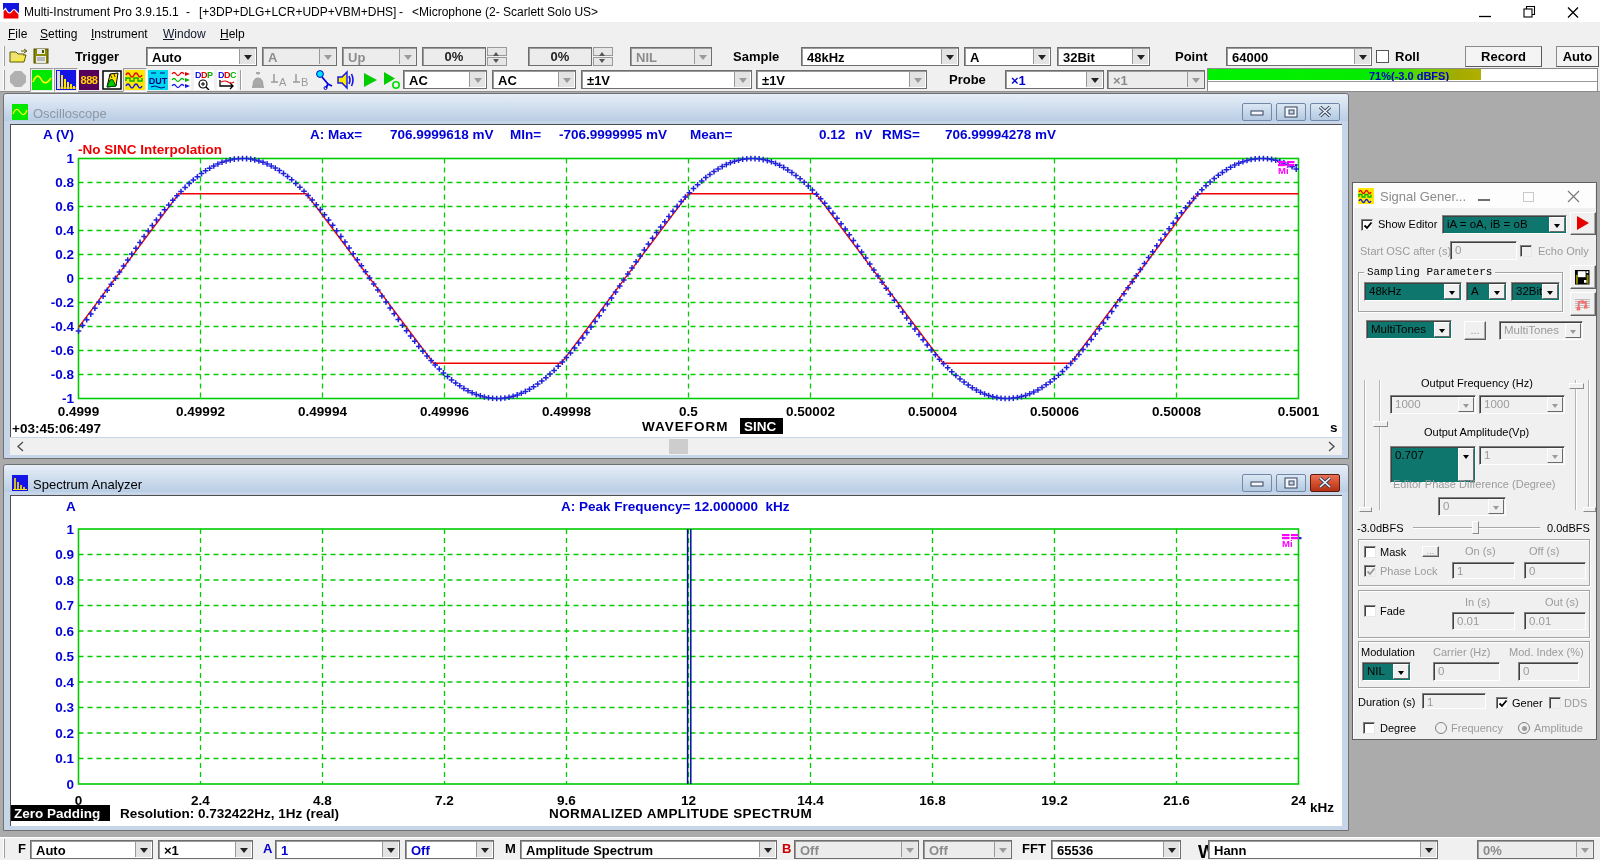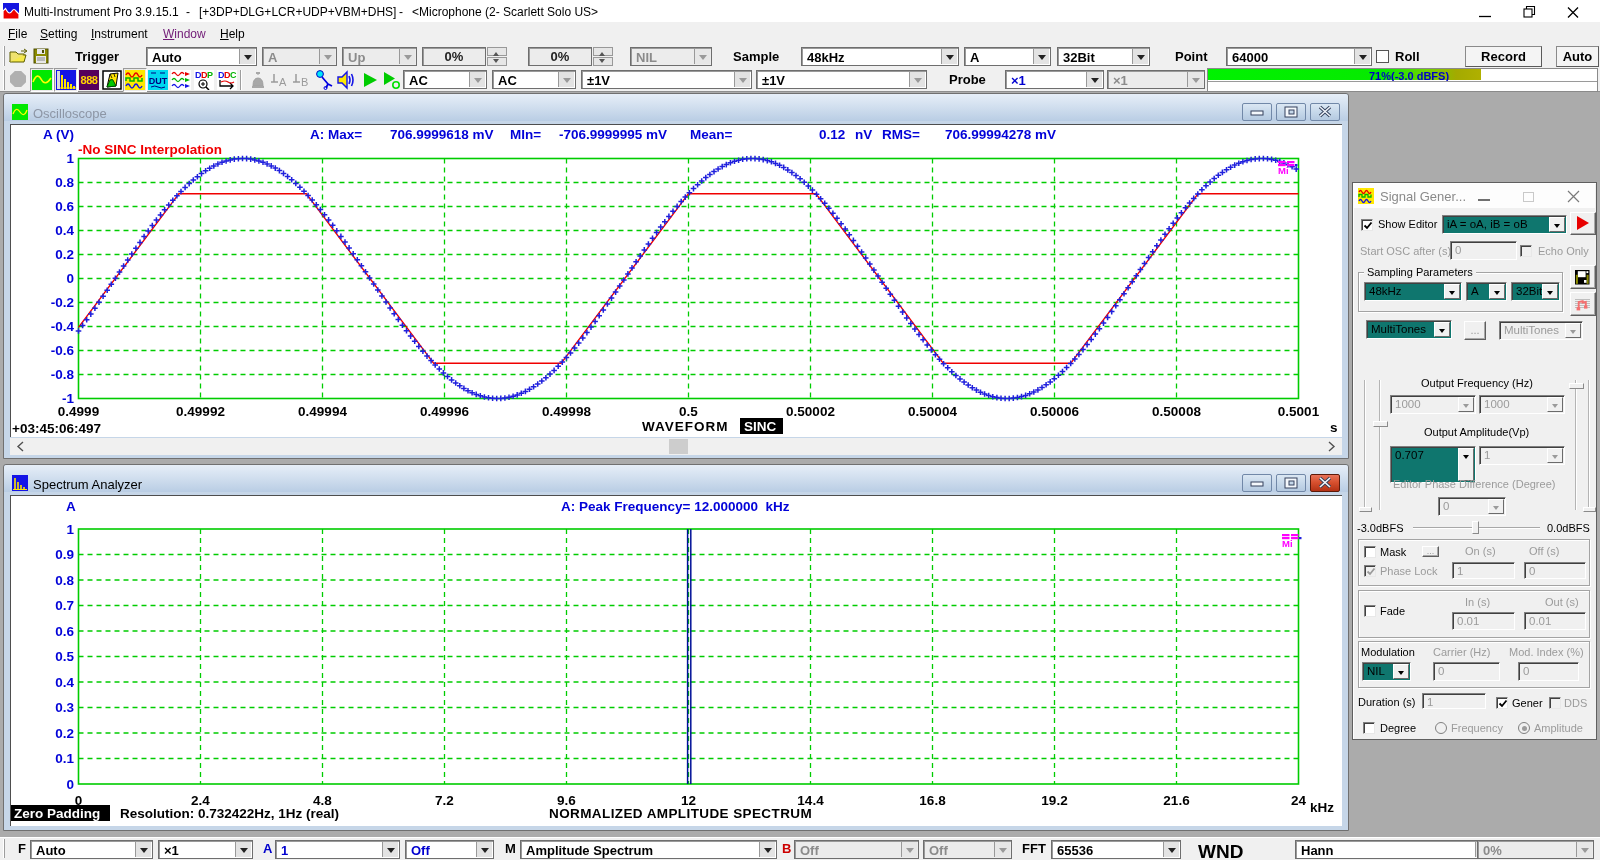--- a/index.html
+++ b/index.html
@@ -18,21 +18,21 @@
 
 .sk{position:absolute;background:#0f766e;border-top:1px solid #808080;border-left:1px solid #808080;border-bottom:1px solid #fff;border-right:1px solid #fff;box-shadow:inset 1px 1px 0 #404040;font-size:11.5px;color:#000;}
 .sk span{position:absolute;left:4px;top:2px;white-space:nowrap;}
 .sk.dis{background:#f0f0f0;}
 .sk.dis span{color:#9b9b9b;}
 .sk .ab{position:absolute;right:1px;top:1px;bottom:1px;width:16px;background:#f0f0f0;border-top:1px solid #fff;border-left:1px solid #fff;border-right:1px solid #6b6b6b;border-bottom:1px solid #6b6b6b;}
 .sk .ab:after{content:"";position:absolute;left:3.5px;top:6px;border:3.5px solid transparent;border-top:4.5px solid #000;}
 .sk.dis .ab:after{border-top-color:#9a9a9a;}
 .btn3{position:absolute;background:#f0f0f0;border-top:1px solid #fff;border-left:1px solid #fff;border-right:1px solid #5f5f5f;border-bottom:1px solid #5f5f5f;box-shadow:inset -1px -1px 0 #a8a8a8;}
 .gb{position:absolute;border:1px solid #a3a3a3;box-shadow:inset 1px 1px 0 #fff,1px 1px 0 #fff;}
-.gl{position:absolute;background:#f0f0f0;font-size:11px;color:#000;padding:0 3px;white-space:nowrap;}
+.gl{position:absolute;background:#f0f0f0;font-size:11px;color:#000;padding:0 3px;white-space:nowrap;font-family:Liberation Mono, monospace;}
 .sgt{position:absolute;font-size:11px;white-space:nowrap;color:#000;}
 .sgt.g{color:#9b9b9b;}
 .ck{position:absolute;width:12px;height:12px;background:#fff;border-top:1px solid #808080;border-left:1px solid #808080;border-bottom:1px solid #e8e8e8;border-right:1px solid #e8e8e8;box-shadow:inset 1px 1px 0 #404040;}
 .ck.g{background:#f0f0f0;}
 .ck svg{position:absolute;left:1px;top:1px;}
 .rd{position:absolute;width:12px;height:12px;border-radius:50%;background:#fff;border:1px solid #808080;}
 .lbl{position:absolute;white-space:nowrap;}
 </style></head><body>
 <div id="root">
 <div class="abs" style="left:0;top:0;width:1600px;height:22px;background:#fff"></div>
@@ -48,21 +48,21 @@
     <svg class="abs" style="left:1470px;top:0" width="130" height="22">
       <line x1="9" y1="16.5" x2="21" y2="16.5" stroke="#000" stroke-width="1.3"></line>
       <rect x="54" y="9" width="8" height="8" fill="none" stroke="#000" stroke-width="1.1"></rect>
       <path d="M56.5 9 V6.5 H64.5 V14.5 H62" fill="none" stroke="#000" stroke-width="1.1"></path>
       <path d="M98 7.5 L108 17.5 M108 7.5 L98 17.5" stroke="#000" stroke-width="1.3"></path>
     </svg>
     <div class="abs" style="left:0;top:22px;width:1600px;height:22px;background:#f0f0f0"></div>
     <div class="lbl" style="left:8px;top:27px;font-size:12px;color:#000"><u>F</u>ile</div>
     <div class="lbl" style="left:40px;top:27px;font-size:12px;color:#000"><u>S</u>etting</div>
     <div class="lbl" style="left:91px;top:27px;font-size:12px;color:#000"><u>I</u>nstrument</div>
-    <div class="lbl" style="left:163px;top:27px;font-size:12px;color:#701a75"><u>W</u>indow</div>
+    <div class="lbl" style="left:163px;top:27px;font-size:12px;color:#0f172a"><u>W</u>indow</div>
     <div class="lbl" style="left:220px;top:27px;font-size:12px;color:#000"><u>H</u>elp</div>
     <div class="abs" style="left:0;top:44px;width:1600px;height:48px;background:#f0f0f0;border-bottom:1px solid #8e8e8e"></div>
     <div class="abs" style="left:3px;top:46px;width:2px;height:20px;border-left:1px solid #fff;border-right:1px solid #9d9d9d;background:#d9d9d9"></div>
     <div class="abs" style="left:3px;top:70px;width:2px;height:20px;border-left:1px solid #fff;border-right:1px solid #9d9d9d;background:#d9d9d9"></div>
     <svg class="abs" style="left:9px;top:48px" width="20" height="18">
       <path d="M1 14 L3 7 H17 L15 14 Z" fill="#f6e94a" stroke="#5c5c00" stroke-width="1"></path>
       <path d="M1 14 V4 H7 L9 6 H15 V7" fill="#efe26e" stroke="#5c5c00" stroke-width="1"></path>
       <path d="M12 3 H17 M15 1 L18 3 L15 5" stroke="#5c5c00" fill="none" stroke-width="1"></path>
     </svg>
     <svg class="abs" style="left:33px;top:48px" width="18" height="18">
@@ -620,20 +620,20 @@
     <div class="cb dis" style="left:923px;top:840px;width:89px;height:19px">
       <span>Off</span>
       <div class="aw"></div>
     </div>
     <div class="lbl" style="left:1022px;top:841px;font-size:13px;font-weight:bold">FFT</div>
     <div class="cb " style="left:1051px;top:840px;width:130px;height:19px">
       <span>65536</span>
       <div class="aw"></div>
     </div>
     <div class="lbl" style="left:1198px;top:841px;font-size:19px;font-weight:bold">WND</div>
-    <div class="cb " style="left:1295px;top:840px;width:198px;height:19px">
+    <div class="cb " style="left:1208px;top:840px;width:230px;height:19px">
       <span>Hann</span>
       <div class="aw"></div>
     </div>
     <div class="cb dis" style="left:1477px;top:840px;width:117px;height:19px">
       <span>0%</span>
       <div class="aw"></div>
     </div>
 </div>
 </body></html>

